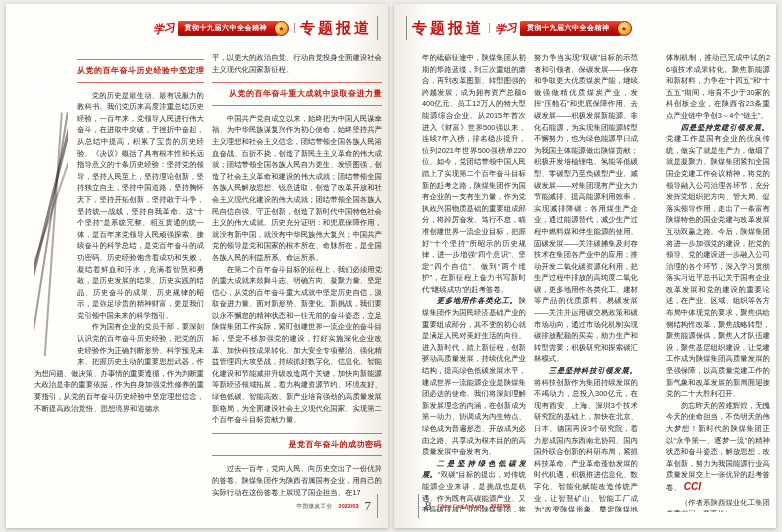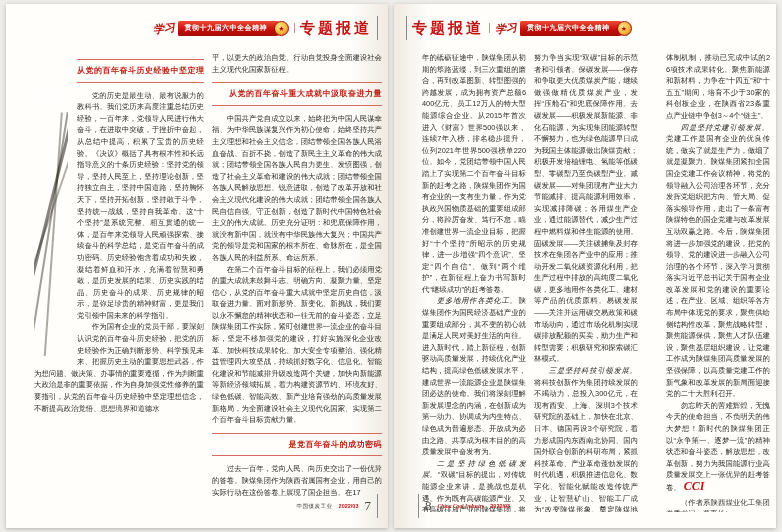--- a/index.html
+++ b/index.html
@@ -68,24 +68,24 @@
     word-break: break-all;
   }
   .page-left  .col-1 { left: 28px;  width: 170px; }
   .page-left  .col-2 { left: 206px; width: 170px; }
   .page-right .col-1 { left: 28px;  width: 104px; }
   .page-right .col-2 { left: 140px; width: 104px; }
   .page-right .col-3 { left: 252px; width: 104px; margin-left: 20px; }
 
   .para { text-indent: 2em; }
   .para.cont { text-indent: 0; }
-  .lead { font-weight: normal; font-style: italic; color: #1e1c1a; margin-right: 1px; }
+  .lead { font-weight: bold; font-style: italic; color: #1e1c1a; margin-right: 1px; }
   .endmark {
     color: #c41414; font-weight: bold; font-style: italic;
-    font-family: Liberation Serif, serif; margin-left: 3px; font-size: 12px;
+    font-family: Liberation Sans, sans-serif; margin-left: 3px; font-size: 10px;
   }
   .meta { text-indent: 2em; color: #3a3836; margin-top: 3px; }
 
   .sec-heading {
     margin: 7px 0 7px 0; padding: 5px 0 5px 0;
     border-top: 1px solid #d96a60;
     border-bottom: 1px solid #d96a60;
     color: #bf2318; font-weight: bold; font-size: 8px;
     text-align: right; text-indent: 0; letter-spacing: .5px;
     white-space: nowrap; overflow: hidden;

